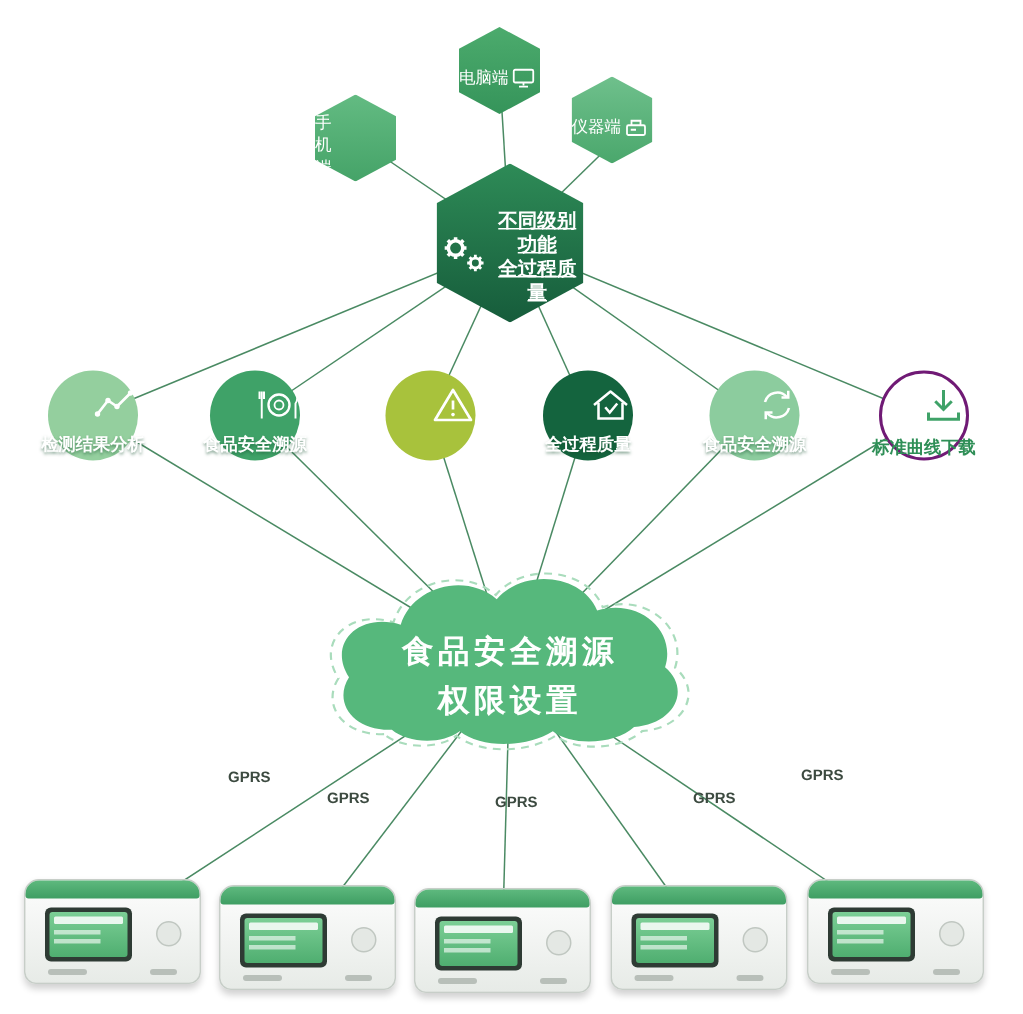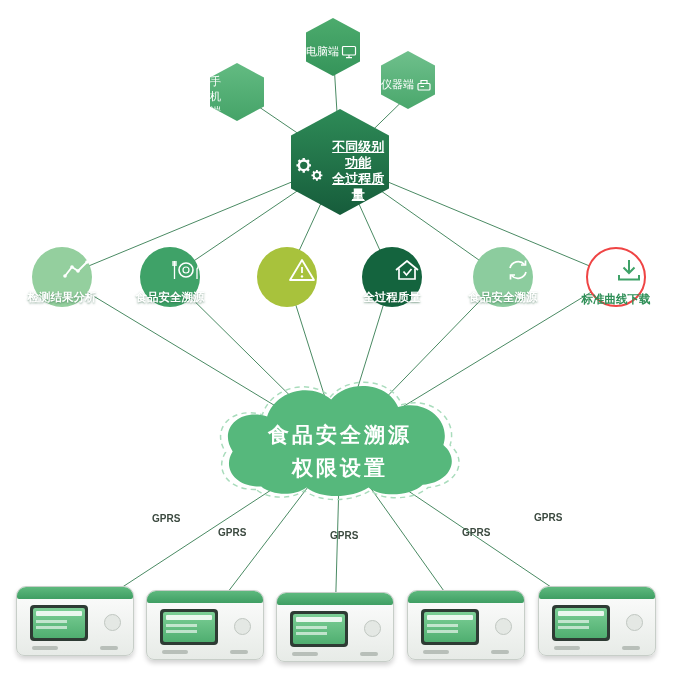--- a/index.html
+++ b/index.html
@@ -22,21 +22,21 @@
   .circle{position:absolute;width:60px;height:60px;border-radius:50%;z-index:2;display:flex;justify-content:flex-end;box-sizing:border-box;}
   .circle svg{margin-top:10px;}
   .clabel{position:absolute;top:44px;left:50%;transform:translateX(-50%);width:160px;text-align:center;
           font-size:11.5px;font-weight:bold;line-height:12.5px;color:#fff;
           text-shadow:0 1px 2px rgba(20,80,45,.5);}
   .c1{left:32px;top:247px;background:#94cf9e;}
   .c2{left:140px;top:247px;background:#3fa268;}
   .c3{left:257px;top:247px;background:#a8c23c;}
   .c4{left:362px;top:247px;background:#14643e;}
   .c5{left:473px;top:247px;background:#8ccc9e;}
-  .c6{left:586px;top:247px;background:#fff;border:2px solid #ef4444;}
+  .c6{left:586px;top:247px;background:#fff;border:2px solid #701a75;}
   .c6 svg{margin-top:8px;}
   .c6 .clabel{color:#2f8f57;text-shadow:none;}
 
   
   .cloud{position:absolute;left:212px;top:372px;width:256px;height:142px;z-index:2;}
   .cloud svg{position:absolute;left:0;top:0;width:100%;height:100%;}
   .cloud-text{position:absolute;left:0;right:0;top:46px;text-align:center;color:#fff;
               font-size:21px;font-weight:bold;letter-spacing:3px;line-height:33px;}
 
   

